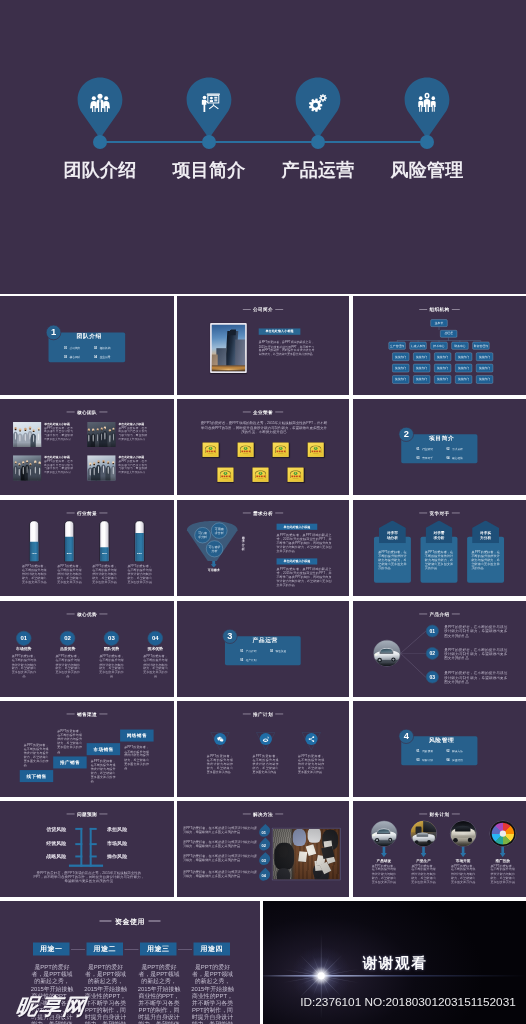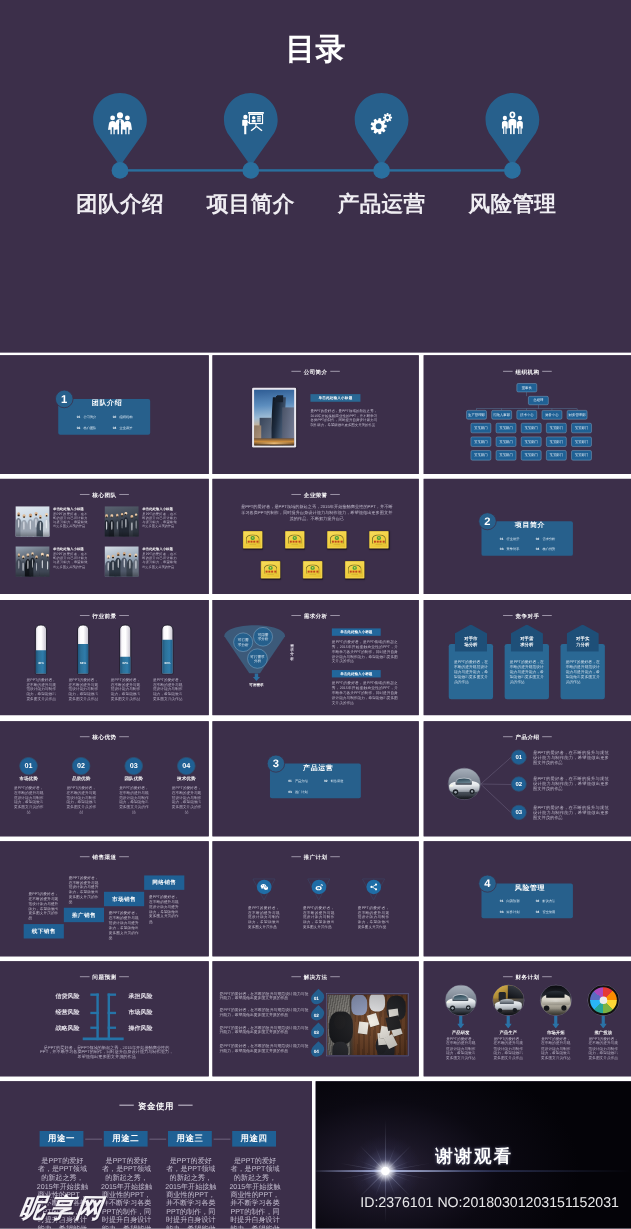--- a/index.html
+++ b/index.html
@@ -191,21 +191,20 @@
             text-shadow:1px 1px 0 rgba(40,30,55,.8); }
   .idtext { position:absolute; left:282px; top:995px; width:252px; text-align:center;
             font-size:11.8px; color:#E9E9EB; z-index:60; letter-spacing:0px;
             font-family:"Liberation Sans", sans-serif; }
 </style>
 </head>
 <body>
 
 <div class="page">
 <div class="hero">
-      <div class="hero-title">目录</div>
       <div class="hero-line"></div>
       <div class="navitem" style="left:45px">
         <div class="pin"><svg width="46" height="62" viewBox="0 0 46 62">
             <path d="M23 0.6C10.6 0.6 0.6 10.5 0.6 22.7c0 5.3 1.9 10.2 5 14L23 61.4l17.4-24.7c3.1-3.8 5-8.7 5-14C45.4 10.5 35.4 0.6 23 0.6z" fill="#27608C"></path>
           </svg><div class="pin-icon">
             <svg viewBox="0 0 44 42" width="20" height="19">
               <g fill="#fff">
 <circle cx="22" cy="7" r="5.6"></circle>
 <path d="M22 13.8c-4.6 0-7.7 2.4-7.7 5.8V33h3.1v9h2.9V24.6h3.4V42h2.9v-9h3.1V19.6c0-3.4-3.1-5.8-7.7-5.8z"></path>
 <path d="M20.2 14.9h3.6l-.8 2.3 1.1 8.2h-4.2l1.1-8.2z" fill="#27608C"></path>

